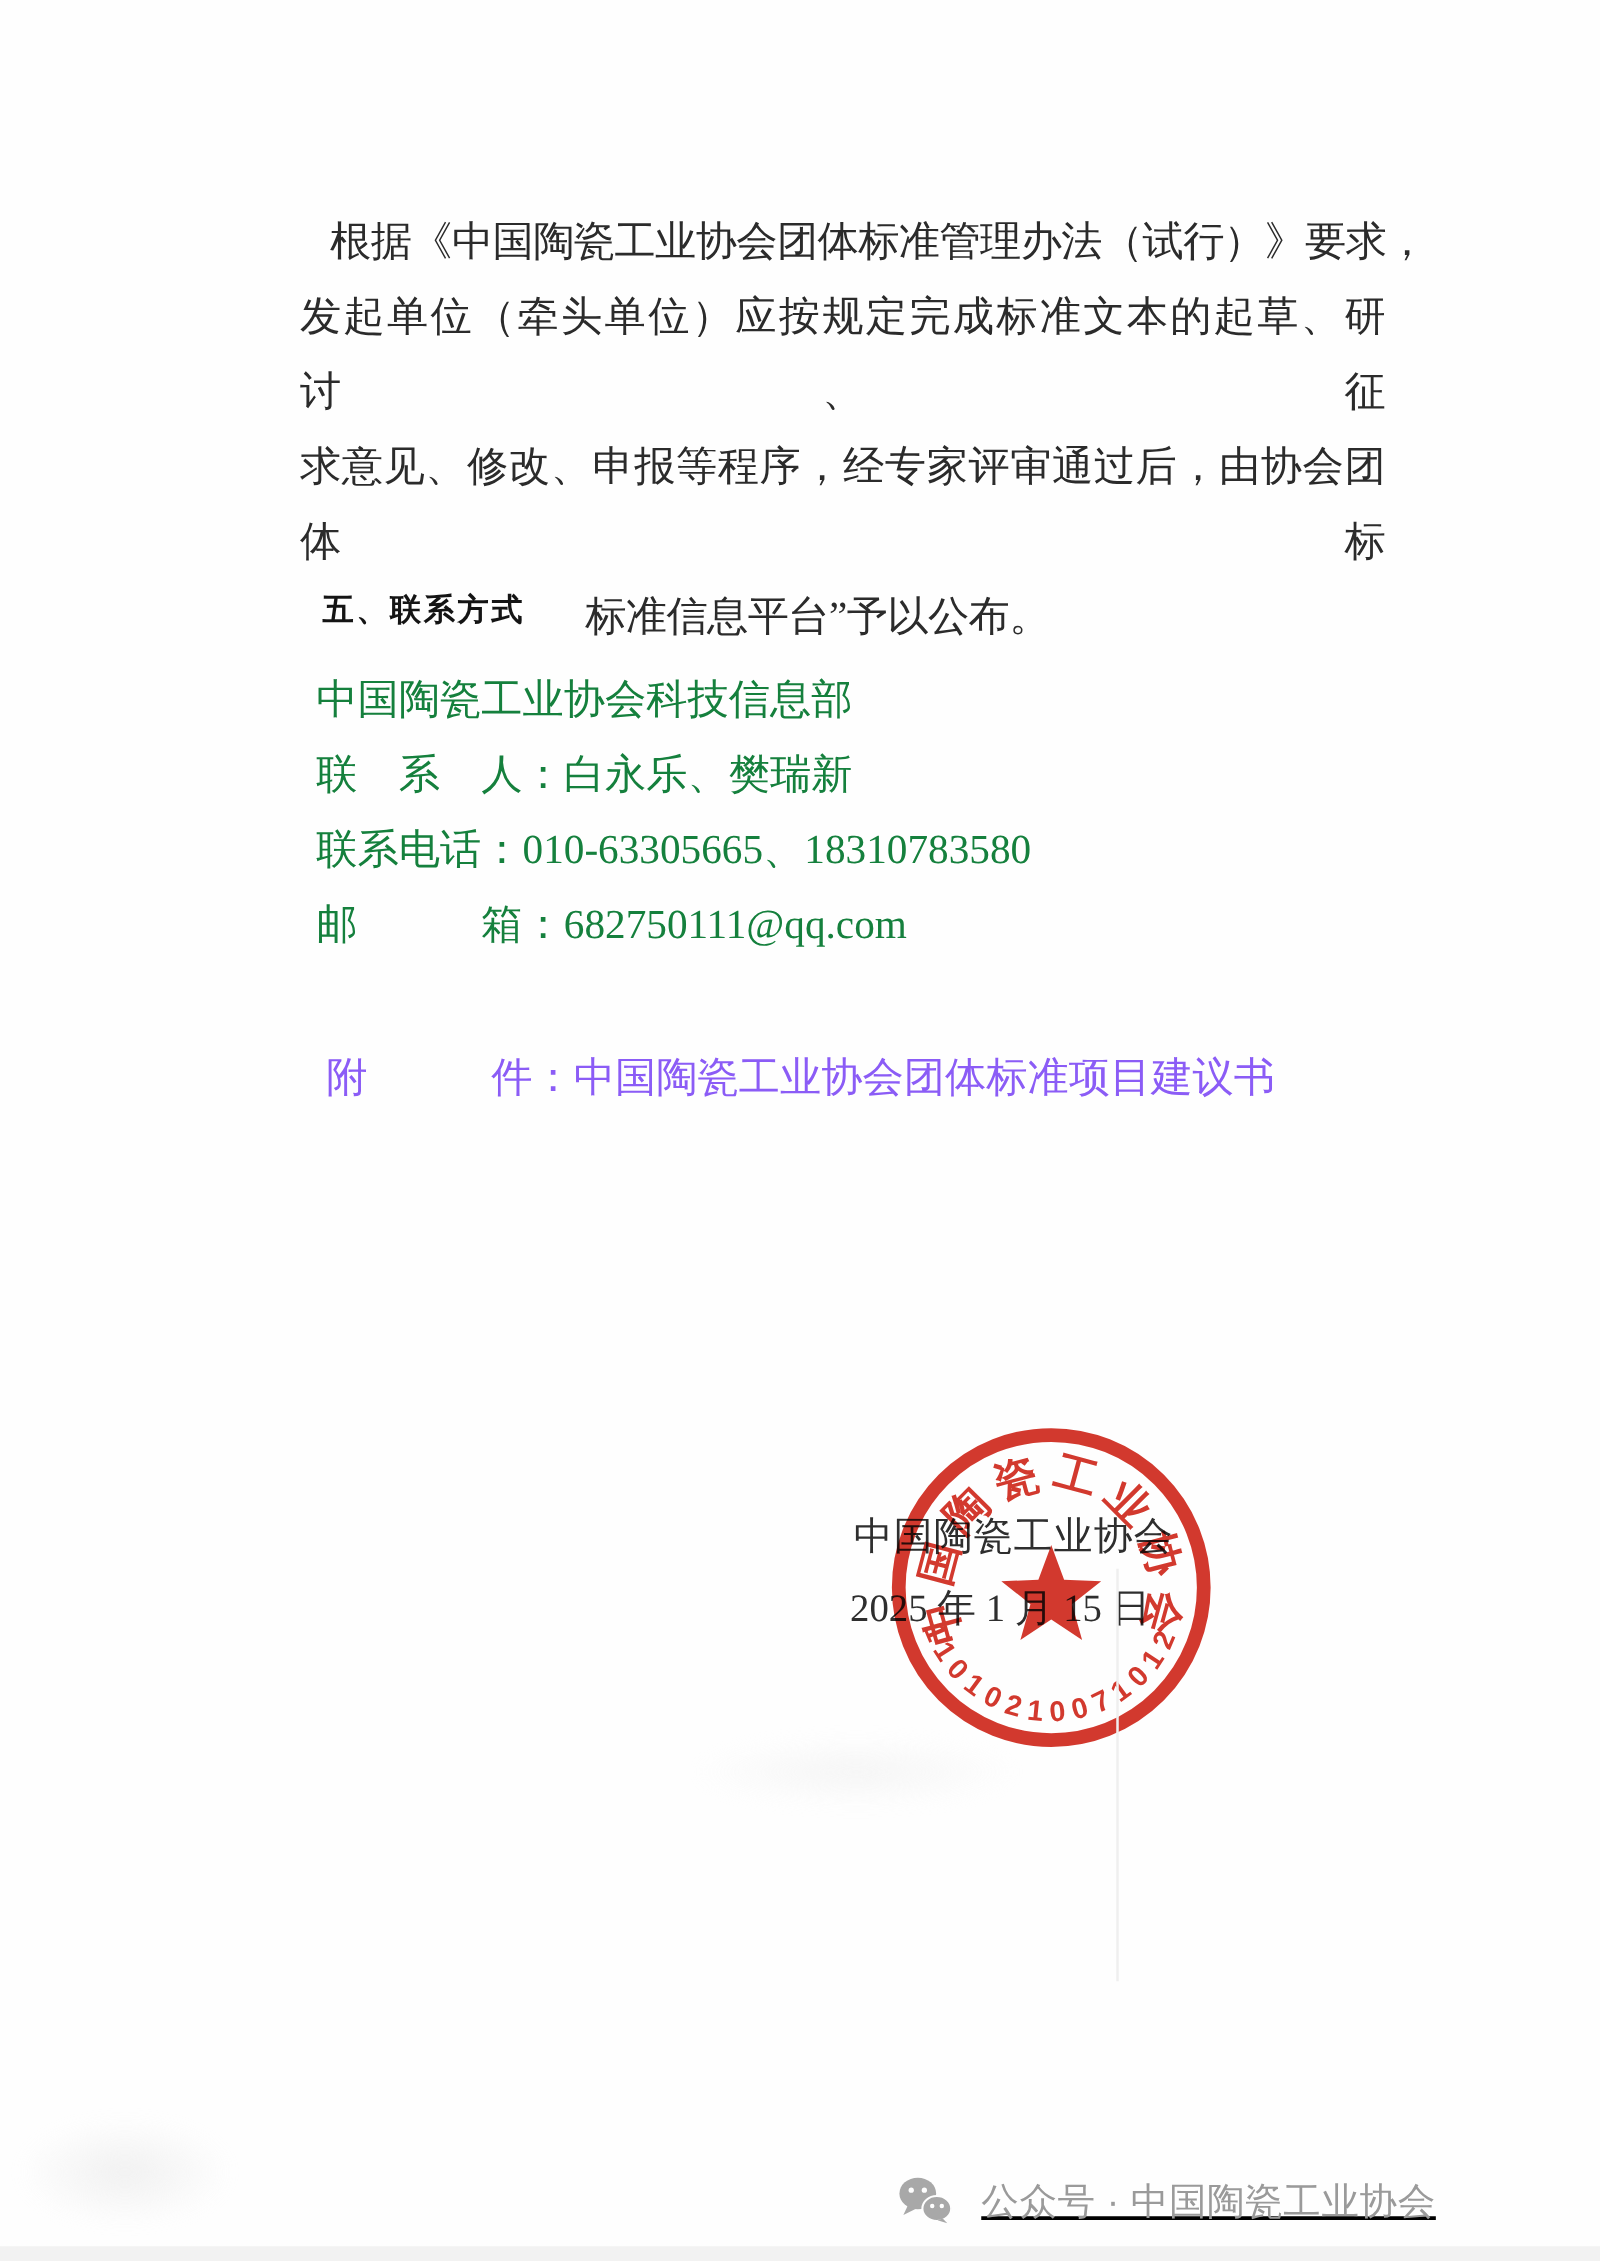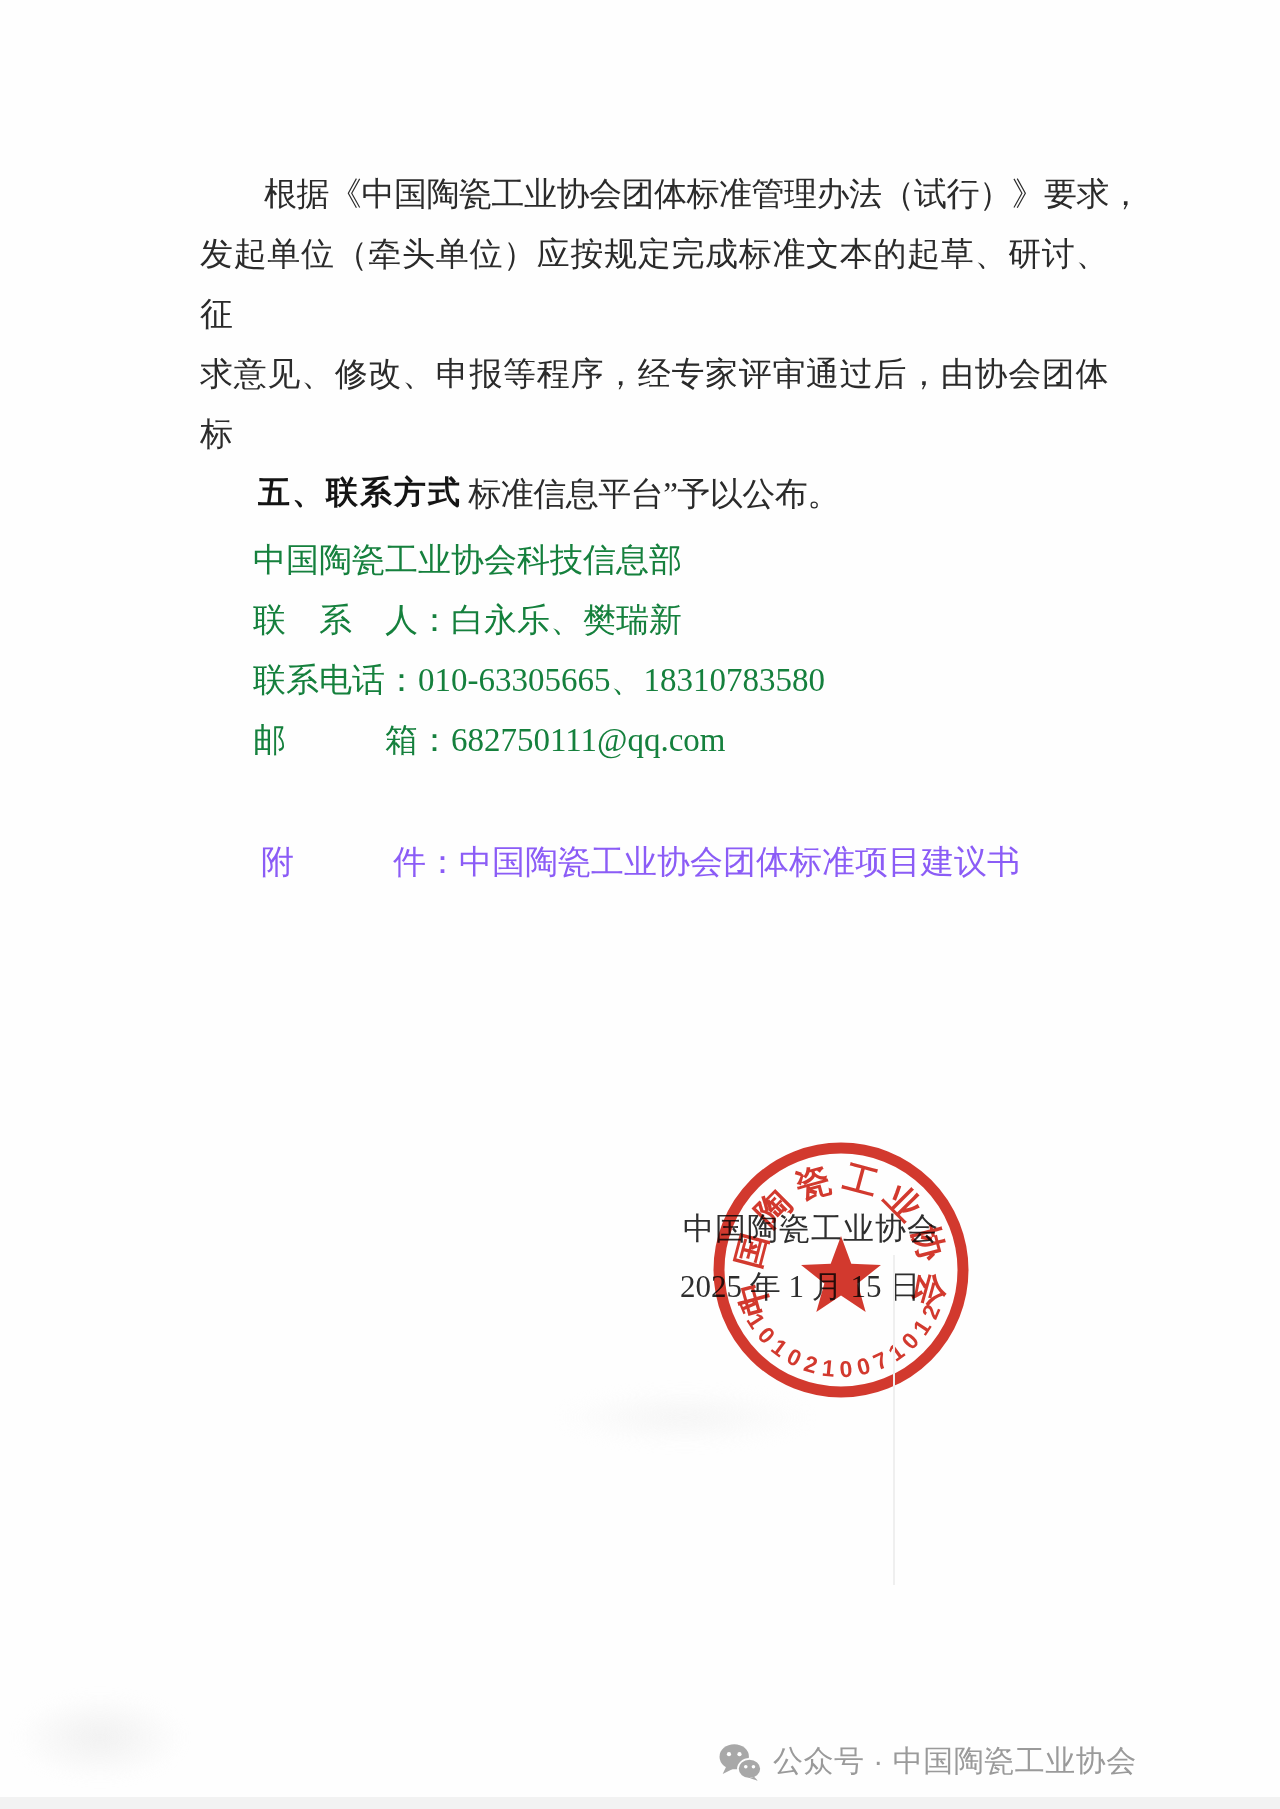--- a/index.html
+++ b/index.html
@@ -5,26 +5,26 @@
   html,body{margin:0;padding:0;background:#ffffff;}
   body{width:1280px;height:1809px;position:relative;overflow:hidden;
        font-family:"Liberation Serif","DejaVu Serif",serif;}
   .page{position:absolute;inset:0;background:#fefefe;}
 
   
   .para{position:absolute;left:200px;top:164px;width:908px;
         font-size:33px;line-height:60px;color:#2b2b2b;letter-spacing:-0.5px;}
   .pline{white-space:nowrap;text-align:center;}
   .pline.indent{text-indent:64px;}
-  .pline.just{white-space:normal;text-align:justify;text-align-last:justify;}
+  .pline.just{white-space:normal;text-align:justify;text-align-last:justify;margin-left:40px;}
 
   
   .heading{position:absolute;left:258px;top:471px;margin:0;
            font-family:"Liberation Sans","DejaVu Sans",sans-serif;
-           font-weight:900;font-size:32px;color:#141414;letter-spacing:2px;}
+           font-weight:900;font-size:25px;color:#141414;letter-spacing:2px;}
 
   
   .contact{position:absolute;left:253px;top:530px;font-size:33px;
            line-height:60px;color:#15803d;}
   .contact .cline{white-space:nowrap;}
 
   
   .attachment{position:absolute;left:261px;top:840px;font-size:33px;
               color:#8b5cf6;white-space:nowrap;}
 
@@ -37,21 +37,21 @@
   
   .seal{position:absolute;left:711px;top:1140px;width:260px;height:260px;
         mix-blend-mode:multiply;opacity:.93;}
   .seal .arc-cjk{font-size:34px;letter-spacing:8px;font-weight:600;
                  font-family:"Liberation Serif","DejaVu Serif",serif;}
   .seal .arc-num{font-size:23px;letter-spacing:6.5px;font-weight:700;
                  font-family:"Liberation Sans","DejaVu Sans",sans-serif;}
 
   
   .footer{position:absolute;left:719px;top:1741px;display:flex;
-          align-items:center;gap:12px;}
+          align-items:flex-start;gap:24px;text-decoration:underline;}
   .ftext{font-size:30px;color:#9a9a9a;letter-spacing:.5px;
          font-family:"Liberation Sans","DejaVu Sans",sans-serif;white-space:nowrap;}
 
   
   .scanline{position:absolute;left:893px;top:1255px;width:2px;height:330px;
             background:#efefef;}
   .smudge{position:absolute;border-radius:50%;filter:blur(7px);}
   .smudge.s1{left:15px;top:1695px;width:170px;height:85px;
              background:radial-gradient(closest-side,#ebebeb,transparent);opacity:.7;}
   .smudge.s2{left:555px;top:1390px;width:260px;height:55px;

